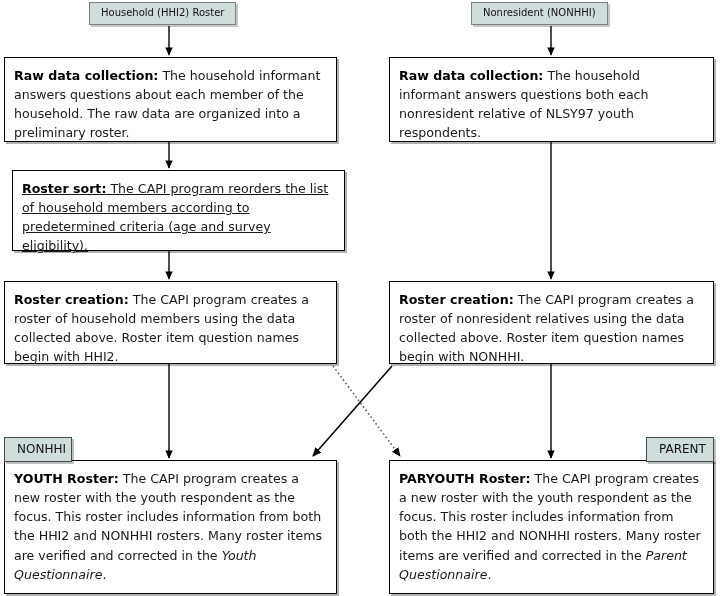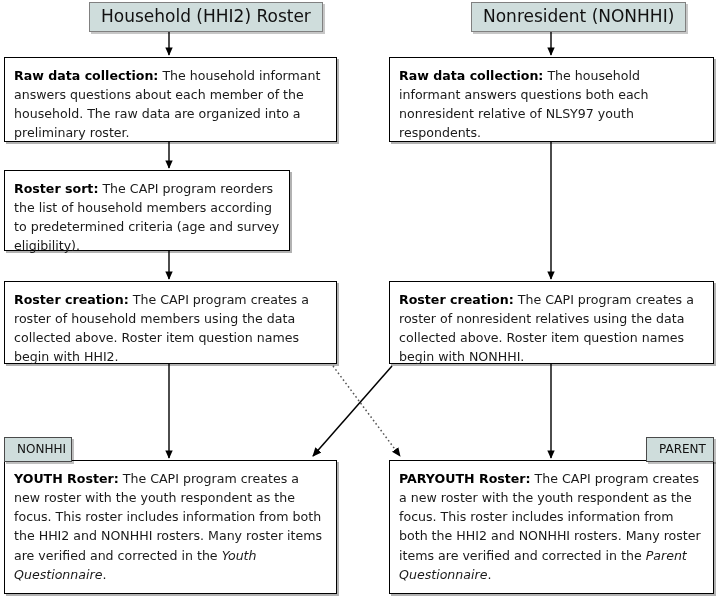--- a/index.html
+++ b/index.html
@@ -28,21 +28,21 @@
     height: 596px;
     pointer-events: none;
   }
   
   .col-header {
     position: absolute;
     box-sizing: border-box;
     background: #cfdddc;
     border: 1px solid #808080;
     box-shadow: 2px 2px 0 rgba(0,0,0,0.22);
-    font-size: 17px;
+    font-size: 10px;
     line-height: 1;
     text-align: center;
     padding: 5px 11px 6px 11px;
     color: #111;
     white-space: nowrap;
   }
   #hdr-hhi2 { left: 89px;  top: 2px; }
   #hdr-nonhhi { left: 471px; top: 2px; }
 
   
@@ -79,21 +79,21 @@
   .node .lead {
     font-weight: bold;
     color: #000;
   }
   .node em {
     font-style: italic;
   }
 
   
   #n-l1 { left: 4px;   top: 57px;  width: 333px; height: 85px;  }
-  #n-l2 { left: 4px;   top: 170px; width: 286px; height: 81px;  }
+  #n-l2 { left: 12px;   top: 170px; width: 333px; height: 81px; text-decoration: underline;  }
   #n-l3 { left: 4px;   top: 281px; width: 333px; height: 83px;  }
   #n-l4 { left: 4px;   top: 460px; width: 333px; height: 134px; }
 
   
   #n-r1 { left: 389px; top: 57px;  width: 325px; height: 85px;  }
   #n-r3 { left: 389px; top: 281px; width: 325px; height: 83px;  }
   #n-r4 { left: 389px; top: 460px; width: 325px; height: 134px; }
 </style>
 </head>
 <body>

